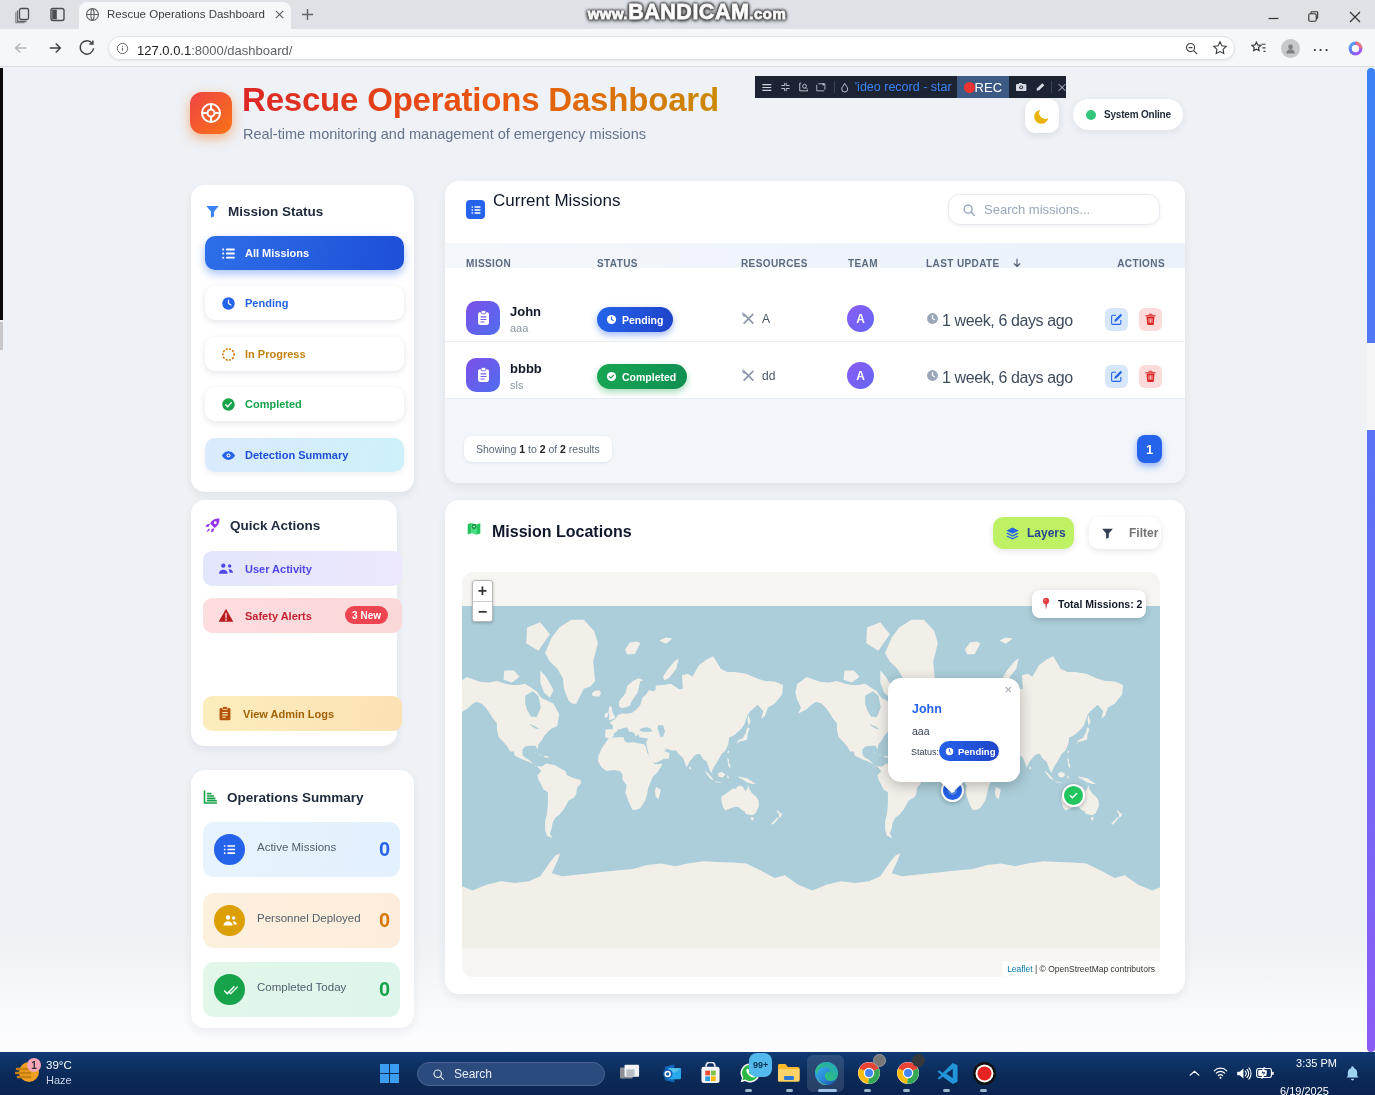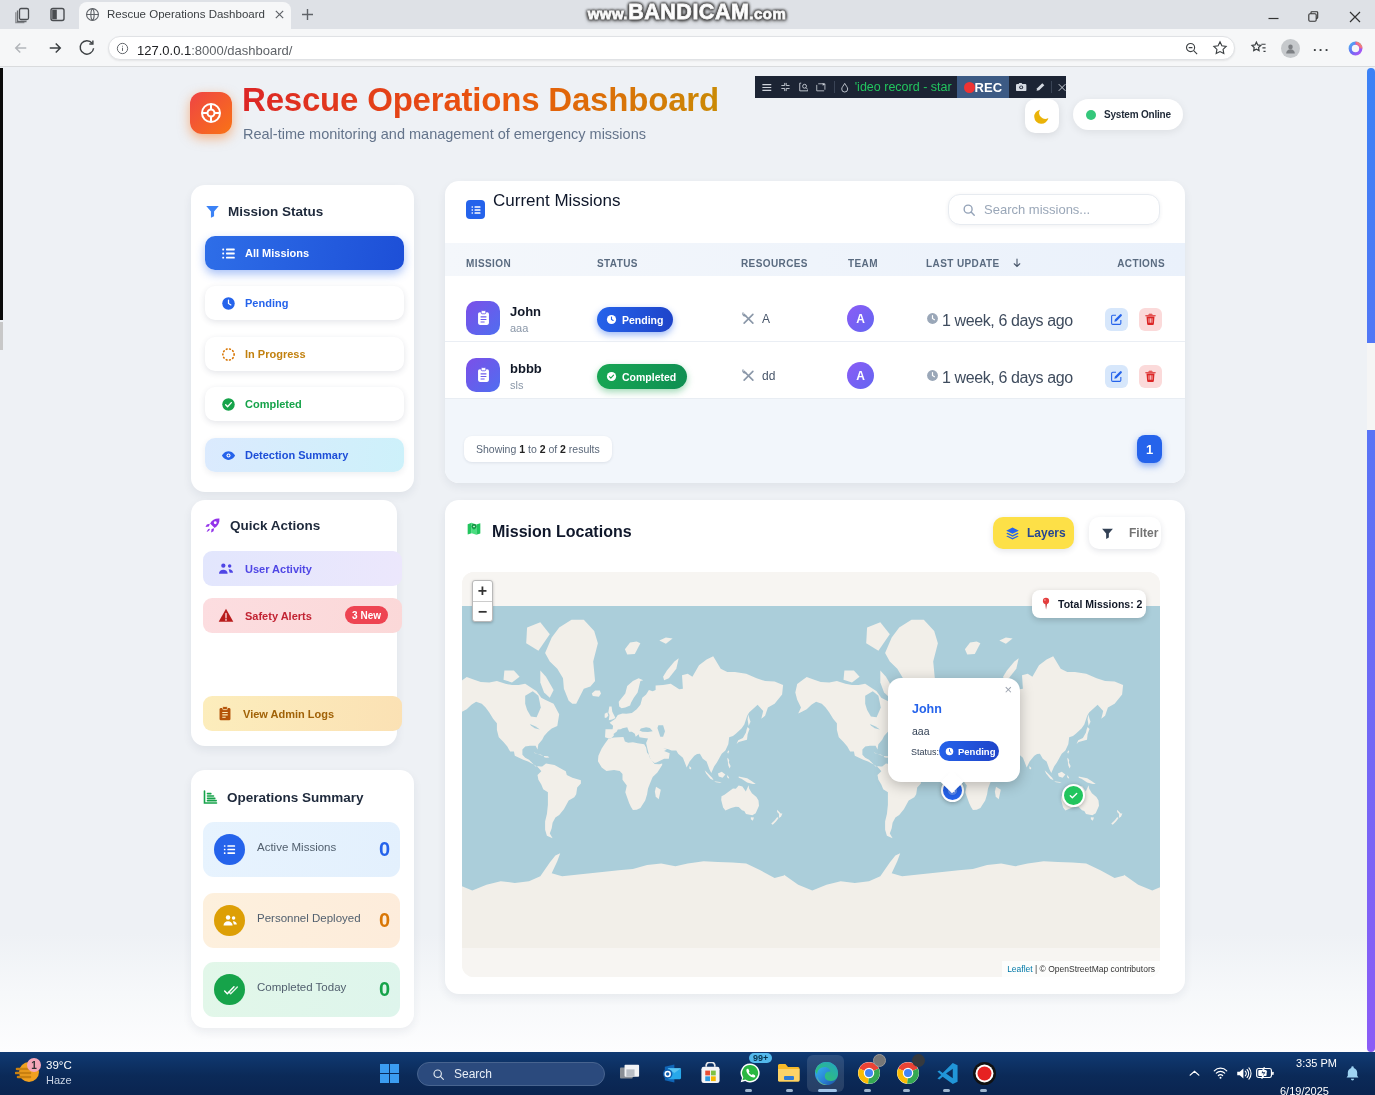--- a/index.html
+++ b/index.html
@@ -204,21 +204,21 @@
           </svg>
         </div>
       <div style="position:absolute;left:48px;top:10px;font-size:17px;font-weight:normal;color:#0f172a">Current Missions</div>
       <div style="position:absolute;left:503px;top:13px;width:212px;height:31px;border-radius:12px;background:#fff;border:1px solid #e7ebf0;box-shadow:0 1px 4px rgba(30,40,70,0.07);display:flex;align-items:center">
         <svg width="14" height="14" viewBox="0 0 24 24" fill="none" stroke="#94a3b8" stroke-width="2.4" style="margin-left:13px">
             <circle cx="10.5" cy="10.5" r="6.8"></circle>
             <path d="M15.6 15.6 L21 21" stroke-linecap="round"></path>
           </svg>
         <span style="margin-left:8px;font-size:13px;color:#9aa7b8">Search missions...</span>
       </div>
-      <div class="abs" style="left:0;top:62px;width:740px;height:33px;background:linear-gradient(90deg,#f4f7fb,#eaf1fb);font-size:10px;font-weight:bold;letter-spacing:0.4px;color:#5a6b80">
+      <div class="abs" style="left:0;top:62px;width:740px;height:25px;background:linear-gradient(90deg,#f4f7fb,#eaf1fb);font-size:10px;font-weight:bold;letter-spacing:0.4px;color:#5a6b80">
         <span style="position:absolute;left:21px;top:15px">MISSION</span>
         <span style="position:absolute;left:152px;top:15px">STATUS</span>
         <span style="position:absolute;left:296px;top:15px">RESOURCES</span>
         <span style="position:absolute;left:403px;top:15px">TEAM</span>
         <span style="position:absolute;left:481px;top:15px">LAST UPDATE</span>
         <svg style="position:absolute;left:566px;top:13px" width="12" height="14" viewBox="0 0 24 24" fill="none" stroke="#475569" stroke-width="2.2" stroke-linecap="round">
             <path d="M12 4 v15 M6.5 13.5 l5.5 5.5 5.5-5.5"></path>
           </svg>
         <span style="position:absolute;right:20px;top:15px">ACTIONS</span>
       </div>
@@ -317,21 +317,21 @@
     <div class="card" style="left:445px;top:432px;width:740px;height:494px">
       <svg style="position:absolute;left:21px;top:20px" width="16" height="17" viewBox="0 0 24 24">
           <path d="M8.5 3.5 L2.5 5.5 V21 l6-2 z" fill="#22c55e"></path>
           <path d="M8.5 3.5 l7 2.5 V21.5 l-7-2.5 z" fill="#4ade80"></path>
           <path d="M15.5 6 l6-2 V19.5 l-6 2 z" fill="#22c55e"></path>
           <circle cx="12" cy="9" r="3.6" fill="#15803d"></circle>
           <path d="M12 6.2 a2.9 2.9 0 0 1 2.9 2.9 c0 2-2.9 4.8-2.9 4.8 s-2.9-2.8-2.9-4.8 A2.9 2.9 0 0 1 12 6.2 z" fill="#16a34a"></path>
           <circle cx="12" cy="9" r="1.2" fill="#fff"></circle>
         </svg>
       <div style="position:absolute;left:47px;top:23px;font-size:16px;font-weight:bold;color:#0f172a">Mission Locations</div>
-      <div style="position:absolute;left:548px;top:17px;width:81px;height:32px;border-radius:10px;background:#fde047;box-shadow:0 2px 6px rgba(30,40,70,0.12);display:flex;align-items:center">
+      <div style="position:absolute;left:548px;top:17px;width:81px;height:32px;border-radius:10px;background:#bef264;box-shadow:0 2px 6px rgba(30,40,70,0.12);display:flex;align-items:center">
         <svg width="15" height="15" viewBox="0 0 24 24" fill="#2563eb" style="margin-left:12px">
             <path d="M12 2.5 L22 7.5 12 12.5 2 7.5 z"></path>
             <path d="M2 12 l10 5 10-5 -2.2-1.1 -7.8 3.9 -7.8-3.9 z"></path>
             <path d="M2 16.5 l10 5 10-5 -2.2-1.1 -7.8 3.9 -7.8-3.9 z"></path>
           </svg>
         <span style="margin-left:7px;font-size:12px;font-weight:bold;color:#274690">Layers</span>
       </div>
       <div style="position:absolute;left:644px;top:17px;width:72px;height:32px;border-radius:10px;background:#fff;box-shadow:0 2px 6px rgba(30,40,70,0.12);display:flex;align-items:center">
         <svg width="13" height="13" viewBox="0 0 24 24" fill="#334155" style="margin-left:12px">
             <path d="M2 3 h20 l-7.5 9 v7.5 l-5 2.5 v-10 z"></path>
@@ -608,24 +608,24 @@
         <path d="M9.4 6.9 L11.5 9"></path>
       </svg>
     <svg style="margin-left:8px" width="14" height="13" viewBox="0 0 14 13" stroke="#cfd4dc" stroke-width="1.2" fill="none">
         <path d="M1 3 v8 h10 M3 1.5 h9 v8" opacity="0.9"></path>
         <path d="M9 0.5 l3 1.8 -3 1.8" fill="#cfd4dc" stroke="none"></path>
       </svg>
     <div style="margin-left:7px;width:1px;height:12px;background:#3a4456"></div>
     <svg style="margin-left:7px" width="10" height="13" viewBox="0 0 10 13" fill="none" stroke="#cfd4dc" stroke-width="1.2">
         <path d="M5 1 C6.5 4 9 6 9 8.6 a4 4 0 0 1 -8 0 C1 6 3.5 4 5 1 z"></path>
       </svg>
-    <div style="margin-left:6px;color:#22c55e;font-size:12.5px;white-space:nowrap">'ideo record - star</div>
+    <div style="margin-left:6px;color:#3b82f6;font-size:12.5px;white-space:nowrap">'ideo record - star</div>
     <div style="margin-left:5px;height:22px;background:#3c5a84;display:flex;align-items:center;padding:0 7px">
       <div style="width:11px;height:11px;border-radius:50%;background:#e33"></div>
-      <div style="color:#fff;font-weight:bold;font-size:13px;">REC</div>
+      <div style="color:#fff;font-weight:normal;font-size:13px;">REC</div>
     </div>
     <svg style="margin-left:7px" width="15" height="12" viewBox="0 0 15 12" fill="#d5dae2">
         <path d="M4.5 0.5 h3 l1 1.5 h4 a1.5 1.5 0 0 1 1.5 1.5 v7 a1 1 0 0 1 -1 1 h-12 a1 1 0 0 1 -1 -1 v-7 A1.5 1.5 0 0 1 1.5 2 h2 z"></path>
         <circle cx="7" cy="6.5" r="2.6" fill="#1c2434"></circle>
         <circle cx="7" cy="6.5" r="1.5" fill="#d5dae2"></circle>
       </svg>
     <svg style="margin-left:9px" width="12" height="12" viewBox="0 0 12 12" fill="#d5dae2">
         <path d="M8.5 0.8 l2.7 2.7 -7 7 L0.8 11.2 l0.7 -3.4 z"></path>
       </svg>
     <div style="margin-left:6px;width:1px;height:12px;background:#3a4456"></div>
@@ -684,21 +684,21 @@
           <rect x="5.5" y="15" width="5" height="5" fill="#2f9ae0"></rect>
           <rect x="11.5" y="15" width="5" height="5" fill="#f6b800"></rect>
         </svg>
       </div>
     <div class="tbi" style="left:737px">
         <svg width="24" height="24" viewBox="0 0 24 24">
           <path d="M12 2.5 a9.5 9.5 0 0 0 -8 14.5 l-1.3 4.3 4.5-1.2 A9.5 9.5 0 1 0 12 2.5 z" fill="#fff"></path>
           <path d="M12 4 a8 8 0 0 0 -6.7 12.3 l-0.9 3 3.1-0.8 A8 8 0 1 0 12 4 z" fill="#2bb741"></path>
           <path d="M8.5 8.5 c-0.5 1.5 0.5 4 2.5 5.8 2 1.8 4.5 2.7 5.7 2 0.8-0.5 0.7-1.6 0.2-2 l-1.8-1 c-0.5-0.2-1 0.3-1.4 0.6 -0.4 0.4-2.5-1.3-2.9-2.3 -0.2-0.5 0.6-0.8 0.6-1.4 L10.5 8.3 c-0.3-0.6-1.7-0.6-2 0.2 z" fill="#fff"></path>
         </svg>
-        <div style="position:absolute;left:12px;top:-7px;background:#53b9ec;border-radius:8px;font-size:9px;font-weight:bold;color:#07344f;padding:0 4px">99+</div>
+        <div style="position:absolute;left:12px;top:-7px;background:#53b9ec;border-radius:8px;font-size:9px;font-weight:bold;color:#07344f;padding:7px 4px">99+</div>
       </div>
     <div class="tbi" style="left:776px">
         <svg width="24" height="20" viewBox="0 0 24 20">
           <path d="M1 2.5 a1.5 1.5 0 0 1 1.5 -1.5 h6 l2.5 3 h10 a1.5 1.5 0 0 1 1.5 1.5 V17 a1.5 1.5 0 0 1 -1.5 1.5 h-18 A1.5 1.5 0 0 1 1 17 z" fill="#f8ba28"></path>
           <path d="M1 6 h21.5 V17 a1.5 1.5 0 0 1 -1.5 1.5 h-18 A1.5 1.5 0 0 1 1 17 z" fill="#fdd367"></path>
           <rect x="7" y="13" width="10" height="4" rx="1" fill="#2f7bd4"></rect>
         </svg>
       </div>
     <div class="abs" style="left:807px;top:3px;width:37px;height:37px;border-radius:6px;background:rgba(255,255,255,0.12)"></div>
     <div class="tbi" style="left:813px">

